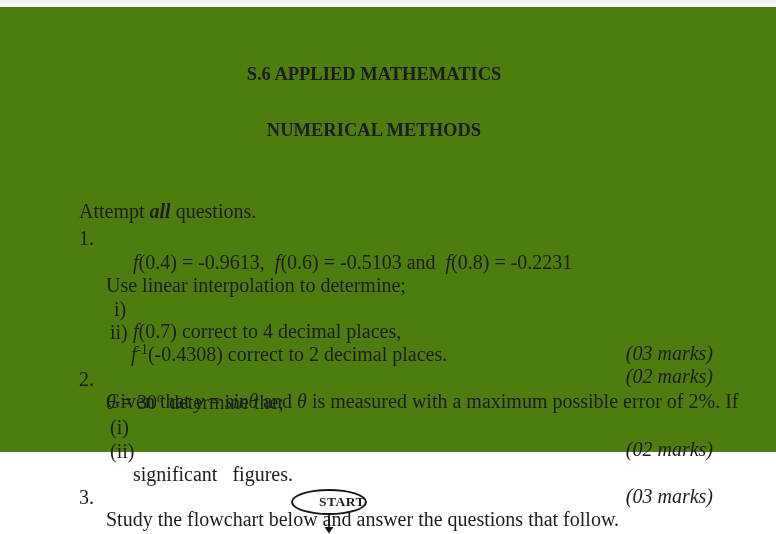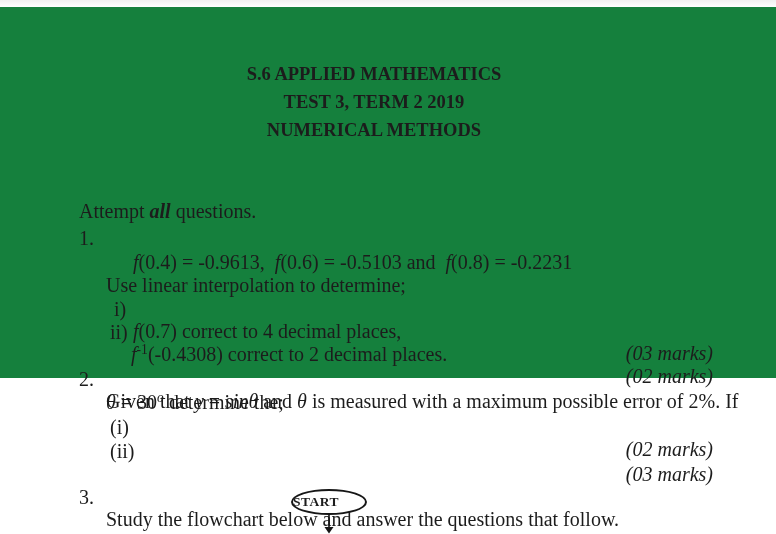--- a/index.html
+++ b/index.html
@@ -1,44 +1,43 @@
 <!DOCTYPE html>
 <html><head>
 <meta charset="utf-8">
 <style>
   html,body{margin:0;padding:0;}
   body{width:776px;height:534px;background:#ffffff;overflow:hidden;
        font-family:"Liberation Serif","DejaVu Serif",serif;color:#1c1c1c;}
-  .page{position:relative;width:776px;height:378px;background:#15803d;}
+  .page{position:relative;width:776px;height:452px;background:#4d7c0f;}
   .top-shade{position:absolute;top:0;left:0;width:776px;height:7px;
              background:linear-gradient(#f0f0f0,#ffffff);}
   .line{position:absolute;left:0;width:776px;height:22px;font-size:20px;
         line-height:22px;white-space:pre;}
   .title{left:79px;width:590px;text-align:center;font-weight:700;font-size:18.5px;}
   .marker{position:absolute;white-space:pre;}
   .text{position:absolute;white-space:pre;}
   .marks{position:absolute;right:63px;font-style:italic;white-space:pre;}
   .st-i{font-style:italic;}
   .st-bi{font-weight:700;font-style:italic;}
   .st-sup{font-size:68%;position:relative;top:-0.5em;}
   .st-isup{font-size:68%;position:relative;top:-0.5em;font-style:italic;}
   .start-node{position:absolute;left:291px;top:489px;width:76px;height:26px;
               border:2px solid #161616;border-radius:50%;box-sizing:border-box;
-              display:flex;align-items:center;justify-content:flex-start;
+              display:flex;align-items:center;justify-content:flex-end;
               font-weight:700;font-size:13.5px;letter-spacing:0.5px;}
   .down-arrow{position:absolute;left:321px;top:514px;}
 </style>
 </head>
 <body>
 
 <div class="page">
   <div class="top-shade"></div>
 
   <div class="line title" style="top:63px">S.6 APPLIED MATHEMATICS</div>
-  <div class="line title" style="top:91px">TEST 3, TERM 2 2019</div>
   <div class="line title" style="top:119px">NUMERICAL METHODS</div>
 
   <div class="line" style="top:178px">
     <span class="text" style="left:79px"><span>Attempt </span><span class="st-bi">all</span><span> questions.</span></span>
   </div>
 
   <div class="line" style="top:205px">
     <span class="marker" style="left:79px">1.</span>
   </div>
   <div class="line" style="top:229px">
@@ -66,20 +65,21 @@
     <span class="text" style="left:106px"><span class="st-i">θ</span><span> = 30</span><span class="st-isup">o</span><span> determine the;</span></span>
   </div>
   <div class="line" style="top:394px">
     <span class="marker" style="left:110px">(i)</span>
     <span class="marks">(02 marks)</span>
   </div>
   <div class="line" style="top:418px">
     <span class="marker" style="left:110px">(ii)</span>
   </div>
   <div class="line" style="top:441px">
+    <span class="text" style="left:133px"><span>significant   figures.</span></span>
     <span class="marks">(03 marks)</span>
   </div>
 
   <div class="line" style="top:464px">
     <span class="marker" style="left:79px">3.</span>
     <span class="text" style="left:106px"><span>Study the flowchart below and answer the questions that follow.</span></span>
   </div>
 
   <div class="start-node">
     <span>START</span>

